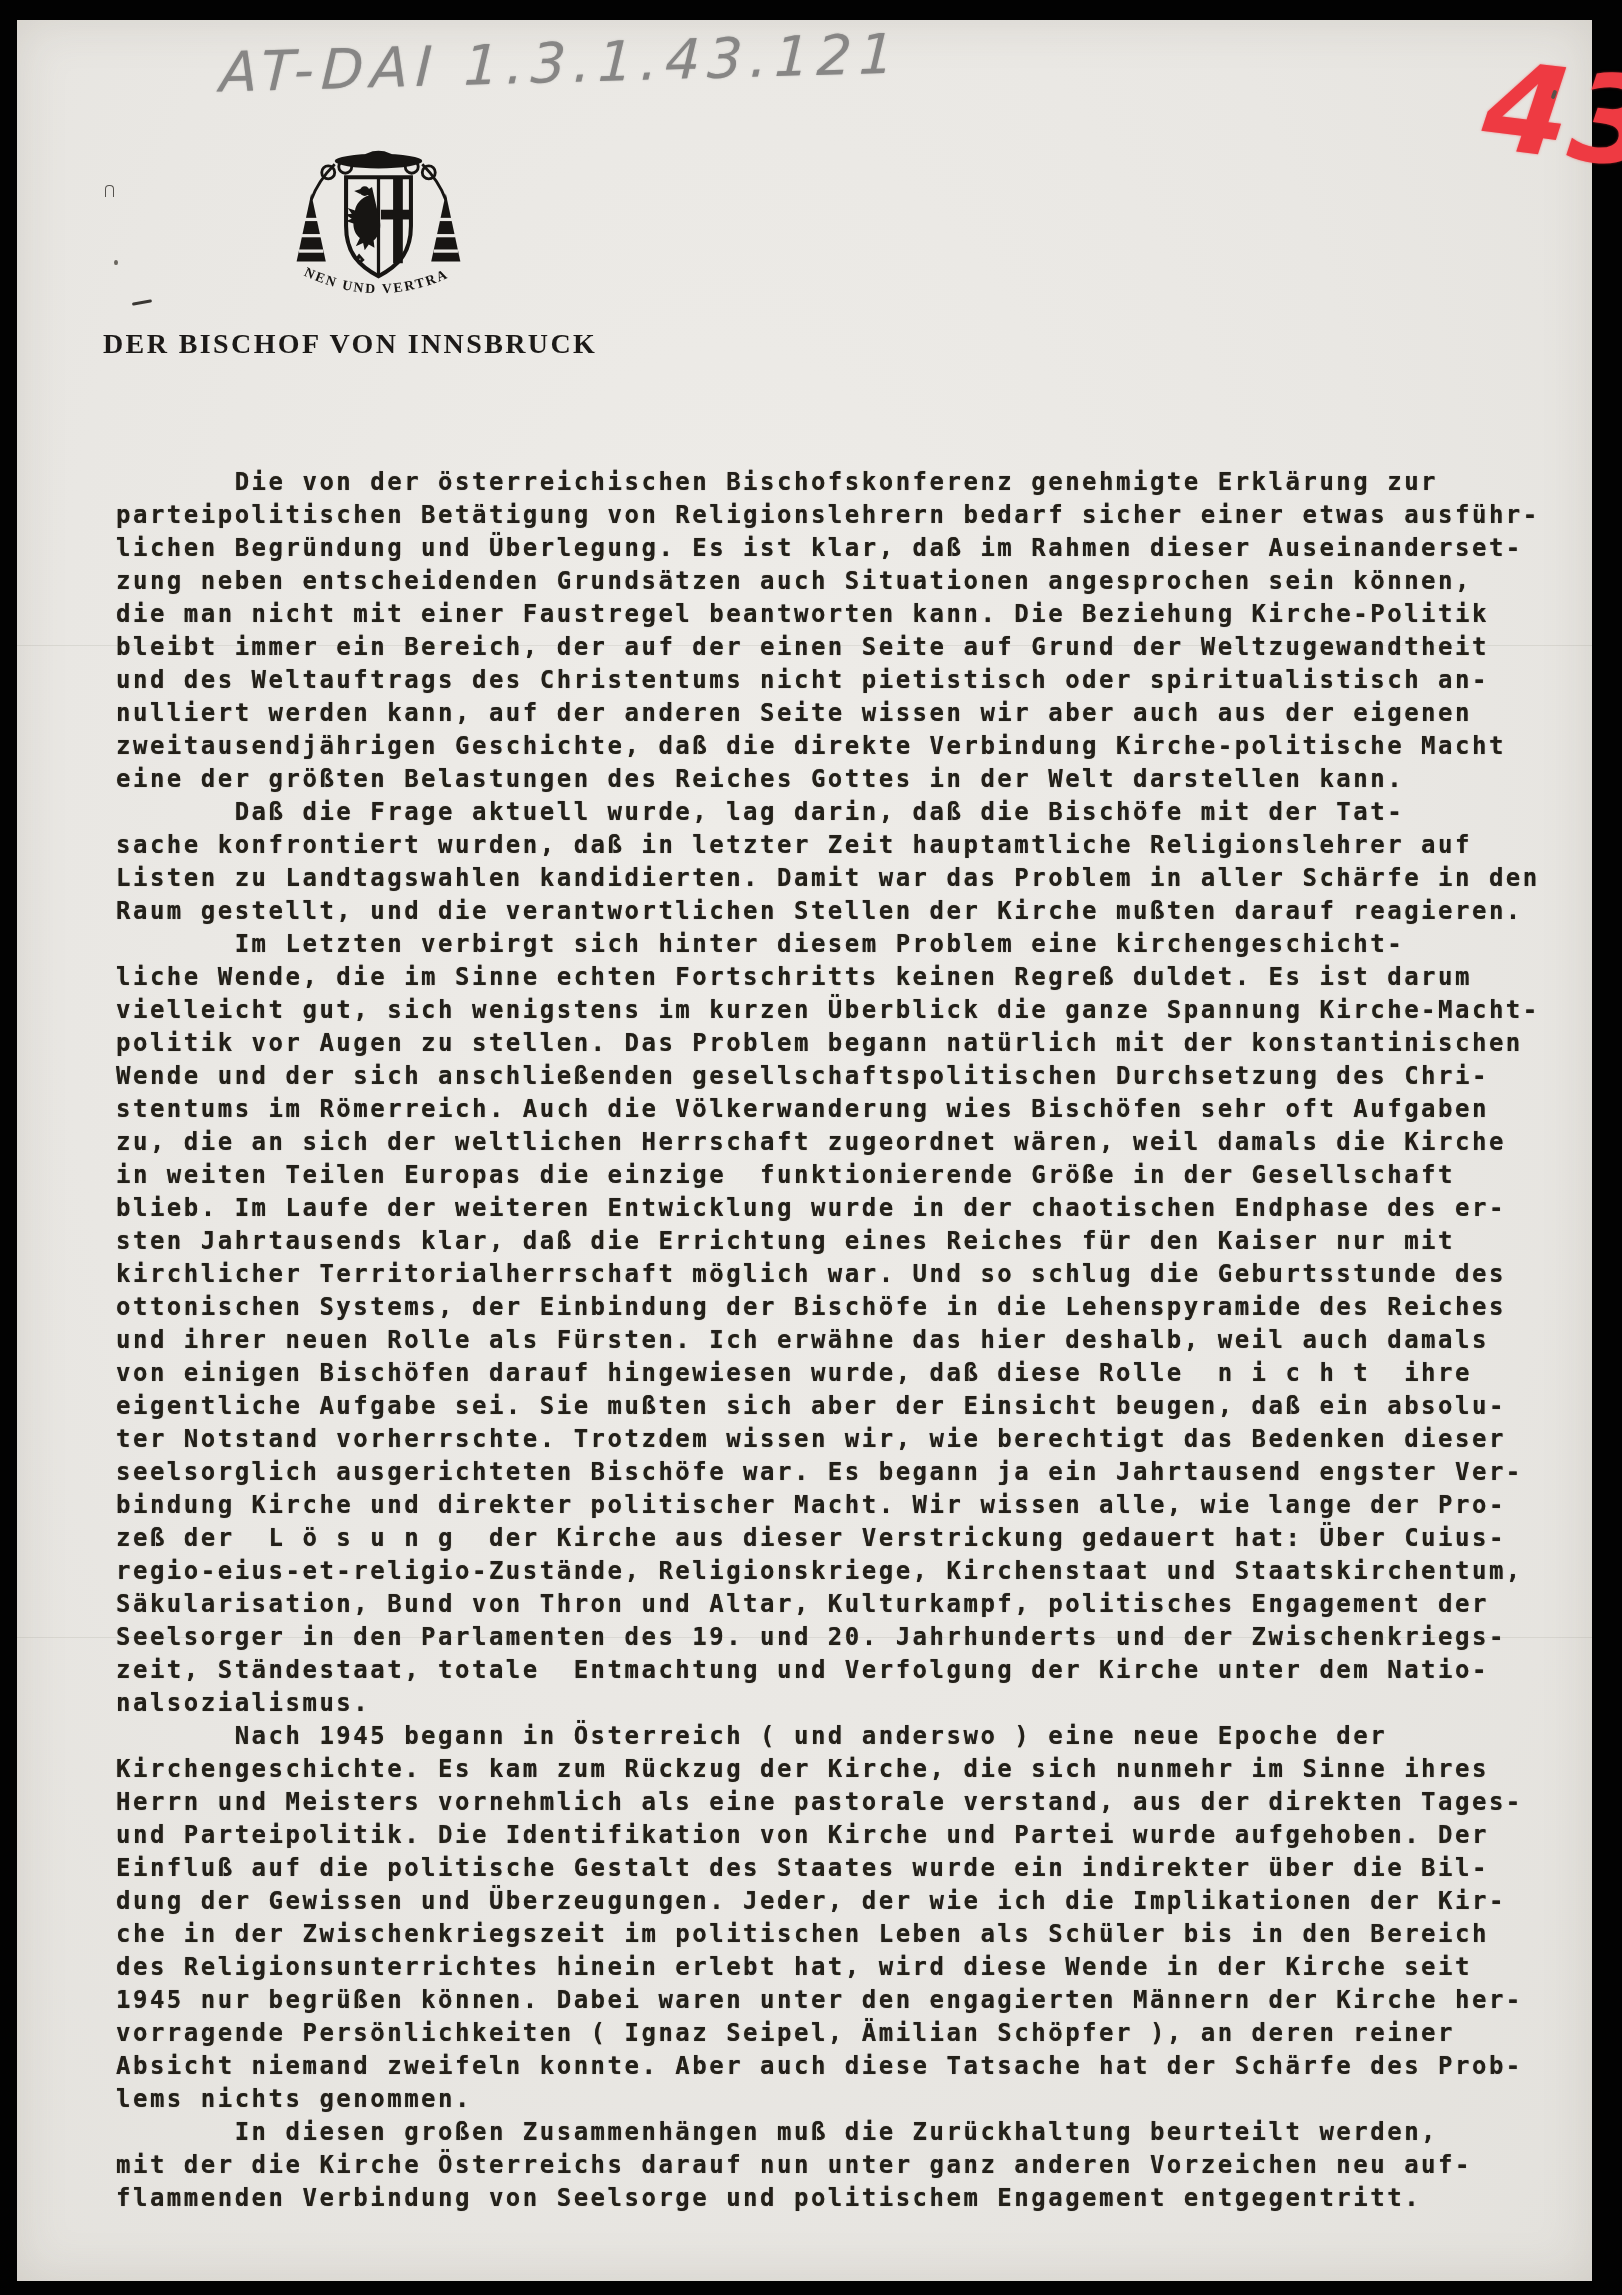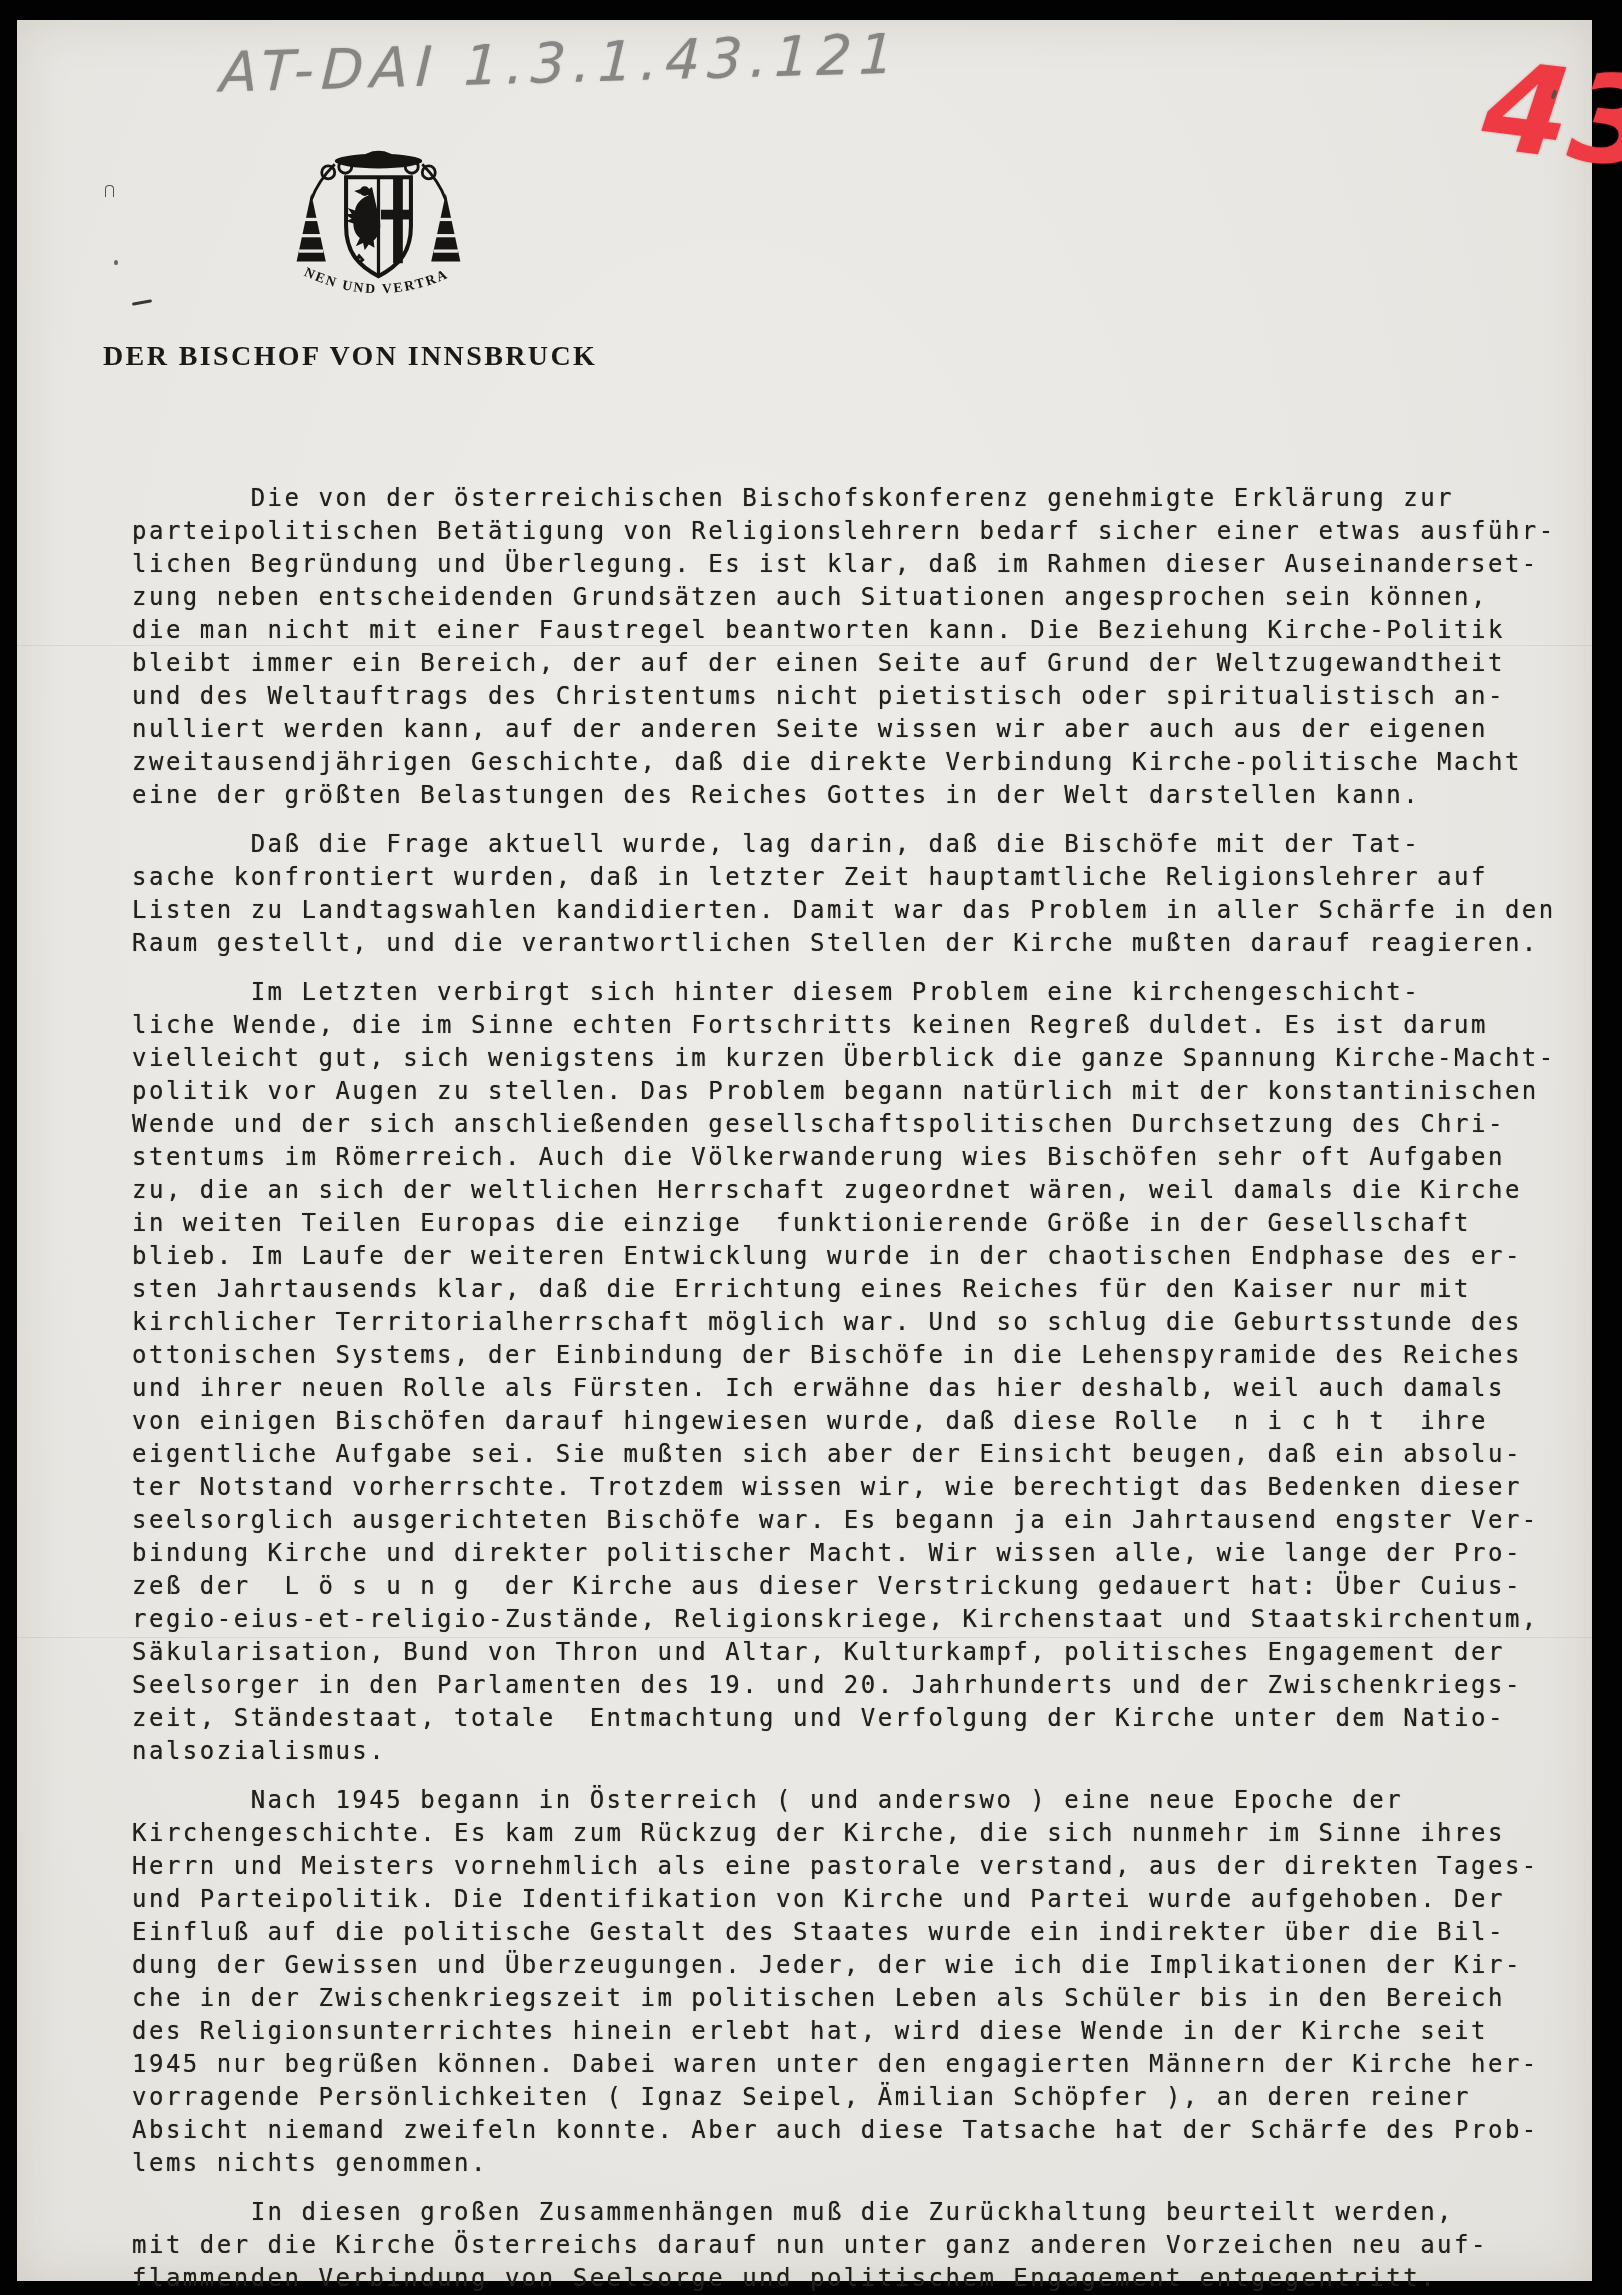--- a/index.html
+++ b/index.html
@@ -55,21 +55,21 @@
   .crest {
     position: absolute;
     left: 264px;
     top: 120px;
     width: 195px;
     height: 180px;
   }
   .letterhead {
     position: absolute;
     left: 86px;
-    top: 320px;
+    top: 308px;
     font-family: "Liberation Serif", serif;
     font-weight: bold;
     font-size: 28px;
     letter-spacing: 2.4px;
     color: #1c1a18;
     white-space: nowrap;
     text-align: center;
   }
   .bodytext {
     position: absolute;
@@ -77,21 +77,22 @@
     top: 446px;
     color: #232019;
     font-family: "DejaVu Sans Mono", monospace;
     font-size: 24px;
     line-height: 33px;
     letter-spacing: 2.5px;
     text-shadow: 0 0 0.8px rgba(25,22,18,0.6);
   }
   .para {
     white-space: pre;
-    margin: 16px;
+    margin: 0;
+    font-weight: bold;
   }
   .fold-line {
     position: absolute;
     left: 0;
     width: 100%;
     height: 1.6px;
     background: rgba(110,104,92,0.12);
   }
   .speck { position: absolute; background: #4a4743; }
   .speck.s1 { left: 88px; top: 165px; width: 7.3px; height: 11.4px; background: transparent; border: 1.6px solid #55524e; border-bottom: none; border-radius: 4px 4px 0 0; }

